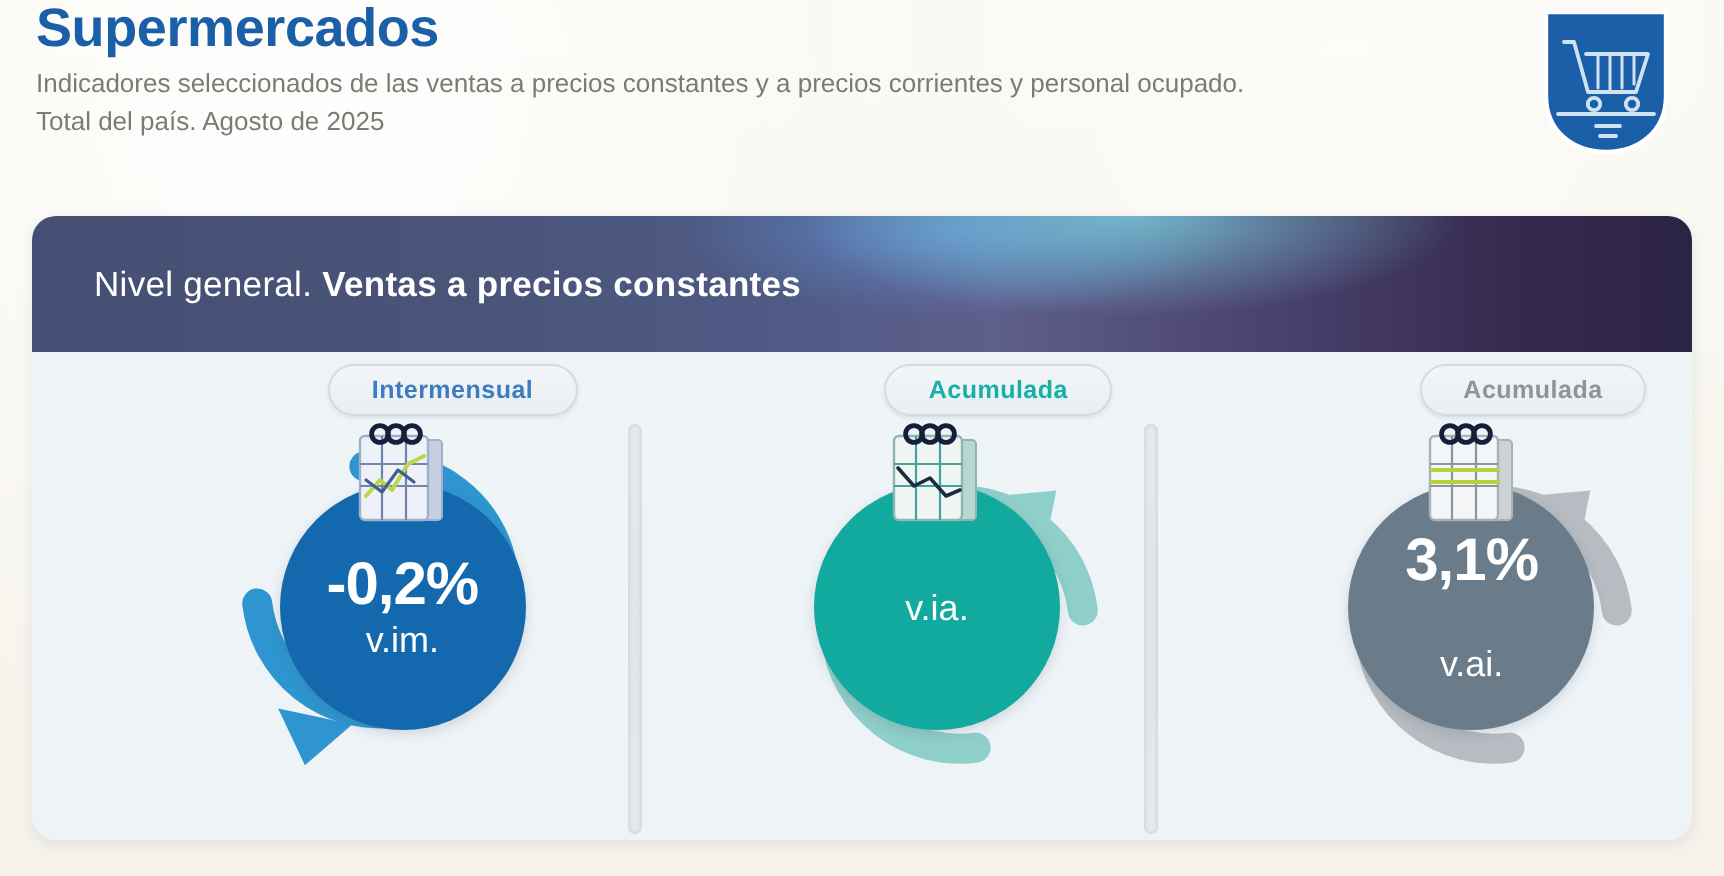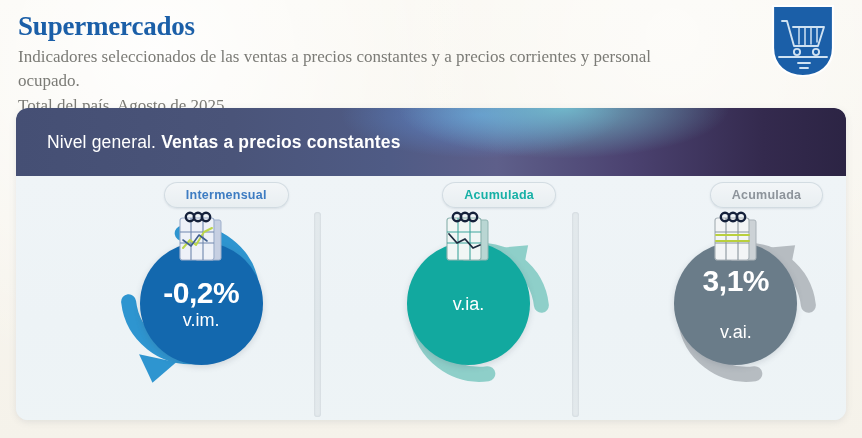--- a/index.html
+++ b/index.html
@@ -23,34 +23,33 @@
       radial-gradient(circle at 18% 12%, rgba(255,255,255,.85) 0%, rgba(255,255,255,0) 42%),
       radial-gradient(circle at 78% 8%, rgba(255,255,255,.55) 0%, rgba(255,255,255,0) 38%),
       linear-gradient(180deg, #faf8f2 0%, #f5f2ea 100%);
     pointer-events: none;
   }
 
   
   .page-header {
     position: absolute;
     left: 18px;
-    top: 12px;
+    top: 0;
     width: 700px;
-    font-family: Liberation Serif, serif;
   }
   .page-title {
     font-size: 27px;
     font-weight: bold;
     color: #1b5fa8;
     letter-spacing: -0.2px;
     line-height: 1.05;
     margin: 0 0 5px 0;
   }
   .page-subtitle {
-    font-size: 17px;
+    font-size: 13px;
     color: #7b7b76;
     line-height: 1.42;
     margin: 0;
     max-width: 660px;
   }
   .page-subtitle .sub-line { display: block; }
 
   
   .brand-badge {
     position: absolute;

